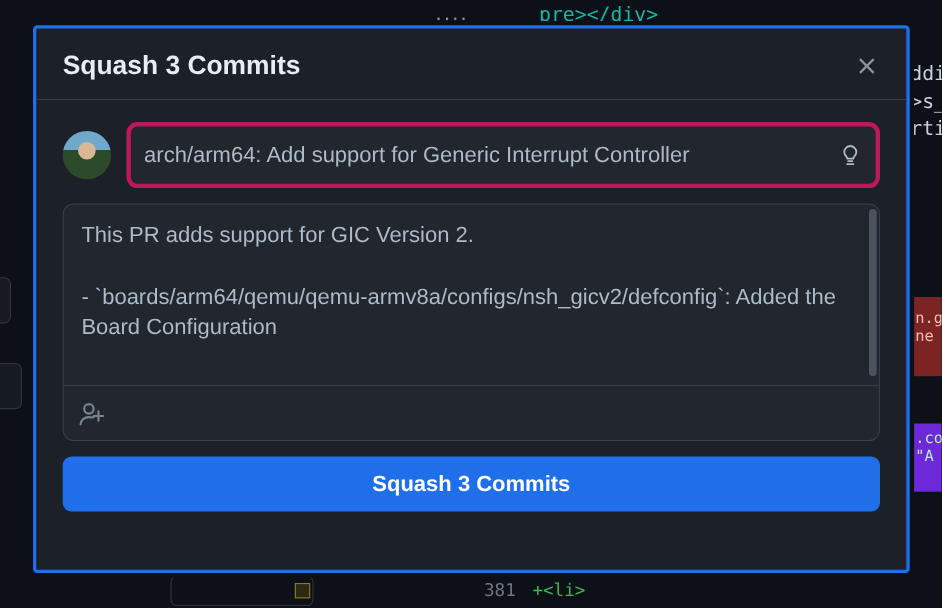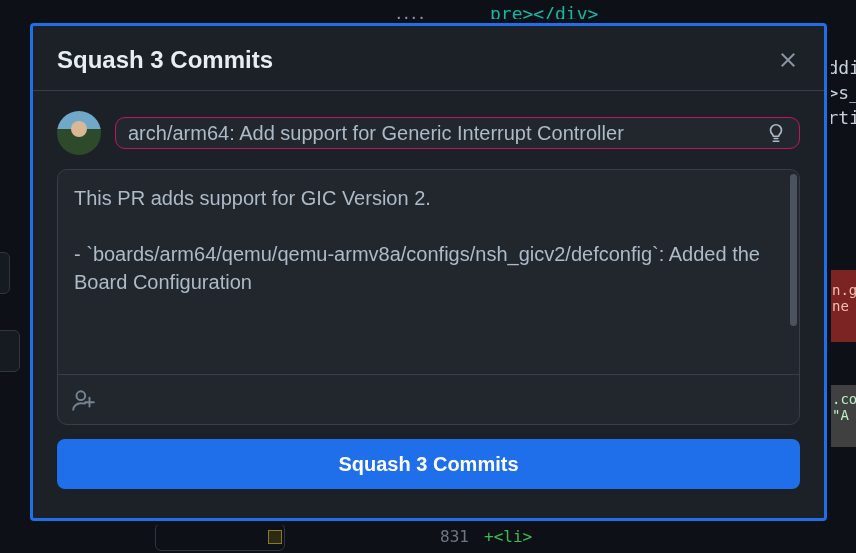--- a/index.html
+++ b/index.html
@@ -30,21 +30,21 @@
   .bg .red {
     position: absolute; top: 270px; right: 0; width: 26px; height: 72px;
     background: #7c2323;
     font-family: monospace; font-size: 14px;
     color: #f0c0b0;
     padding: 12px 2px;
     overflow: hidden;
   }
   .bg .green {
     position: absolute; top: 385px; right: 0; width: 26px; height: 62px;
-    background: #404040;
+    background: #6d28d9;
     font-family: monospace; font-size: 14px;
     color: #b9f0c7;
     padding: 6px 2px;
     overflow: hidden;
   }
   .bg .linenum {
     position: absolute; left: 440px; top: 527px;
     font-family: monospace; font-size: 16px; color: #6e7681;
   }
   .bg .addli {
@@ -115,44 +115,44 @@
     overflow: hidden; flex-shrink: 0;
     background: linear-gradient(180deg, #6fa8c9 0%, #6fa8c9 40%, #2d4a2a 40%, #2d4a2a 100%);
     position: relative;
   }
   .avatar::after {
     content: ""; position: absolute; left: 14px; top: 10px;
     width: 16px; height: 16px; border-radius: 50%;
     background: #d9b896;
   }
   .summary-input {
-    flex: 1; height: 32px;
+    flex: 1; height: 60px;
     background: #22272e;
-    border: 1px solid #be185d;
+    border: 4px solid #be185d;
     border-radius: 10px;
     display: flex; align-items: center;
     padding: 0 12px;
     gap: 8px;
   }
   .summary-text {
     flex: 1; color: #adbac7; font-size: 20px;
     white-space: nowrap; overflow: hidden; text-overflow: clip;
   }
   .bulb {
     width: 22px; height: 22px; color: #adbac7;
     flex-shrink:0;
   }
 
   
   .desc-outer {
     background: #22272e;
     border: 1px solid #373e47;
     border-radius: 10px;
     overflow: hidden;
-    display: flex; flex-direction: column; gap: 40px;
+    display: flex; flex-direction: column;
   }
   .desc-textarea {
     padding: 14px 16px;
     font-size: 20px; color: #adbac7;
     line-height: 1.4;
     height: 164px;
     position: relative;
   }
   .desc-textarea::after {
     content: "";
@@ -189,21 +189,21 @@
     <span>rti</span>
   </div>
   <div class="red">
     <span>n.g</span><br>
     <span>ne</span>
   </div>
   <div class="green">
     <span>.co</span><br>
     <span>"A</span>
   </div>
-  <span class="linenum">831</span>
+  <span class="linenum">381</span>
   <span class="addli">+&lt;li&gt;</span>
   <div class="leftbox1"></div>
   <div class="leftbox2"></div>
   <div class="bottomthumb"><span></span></div>
 </div>
 
 <div class="dialog">
 
   <div class="dlg-header">
     <div class="dlg-title">Squash 3 Commits</div>

